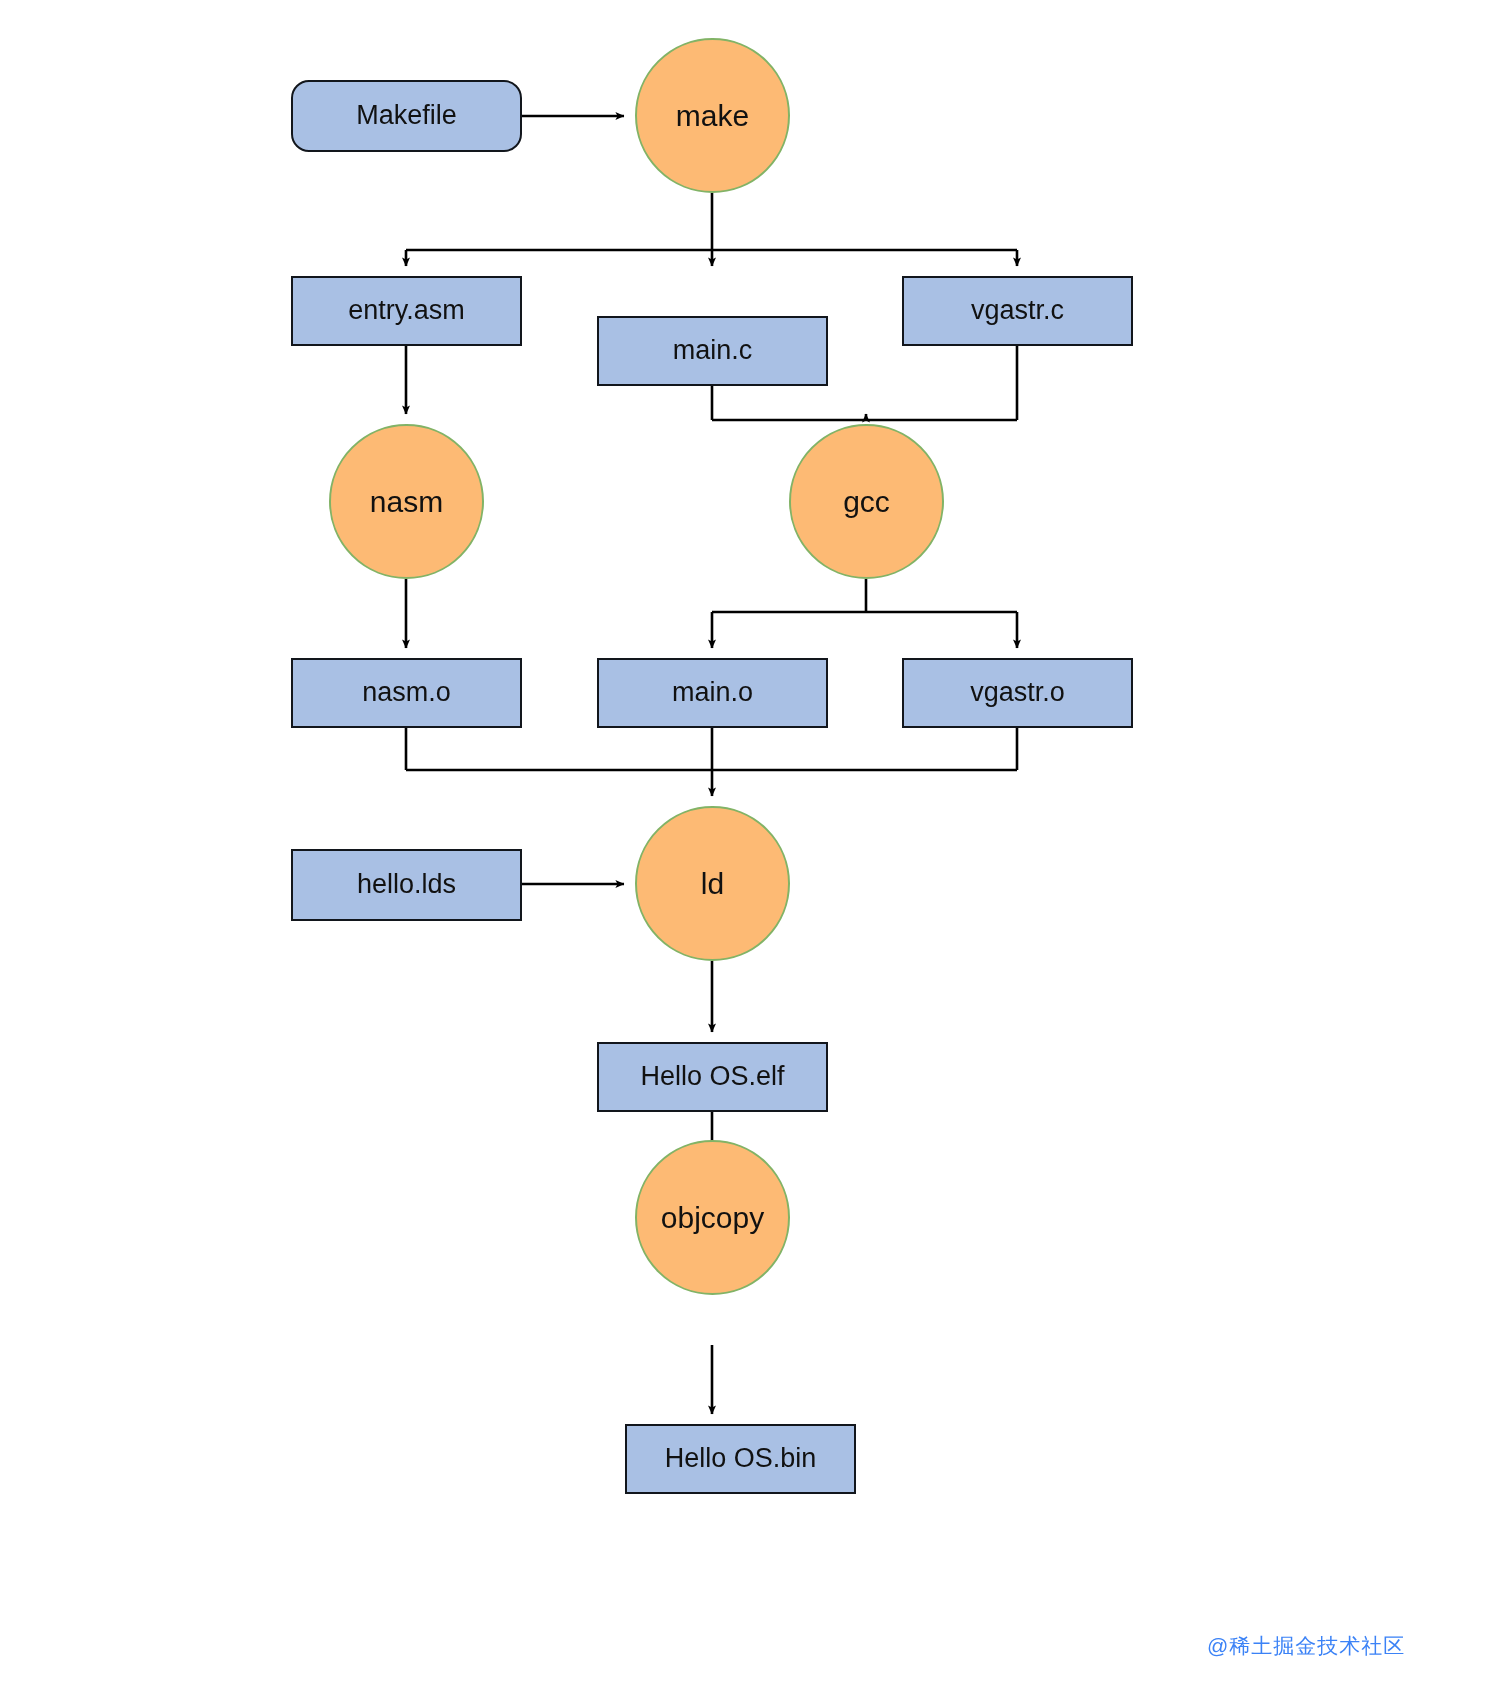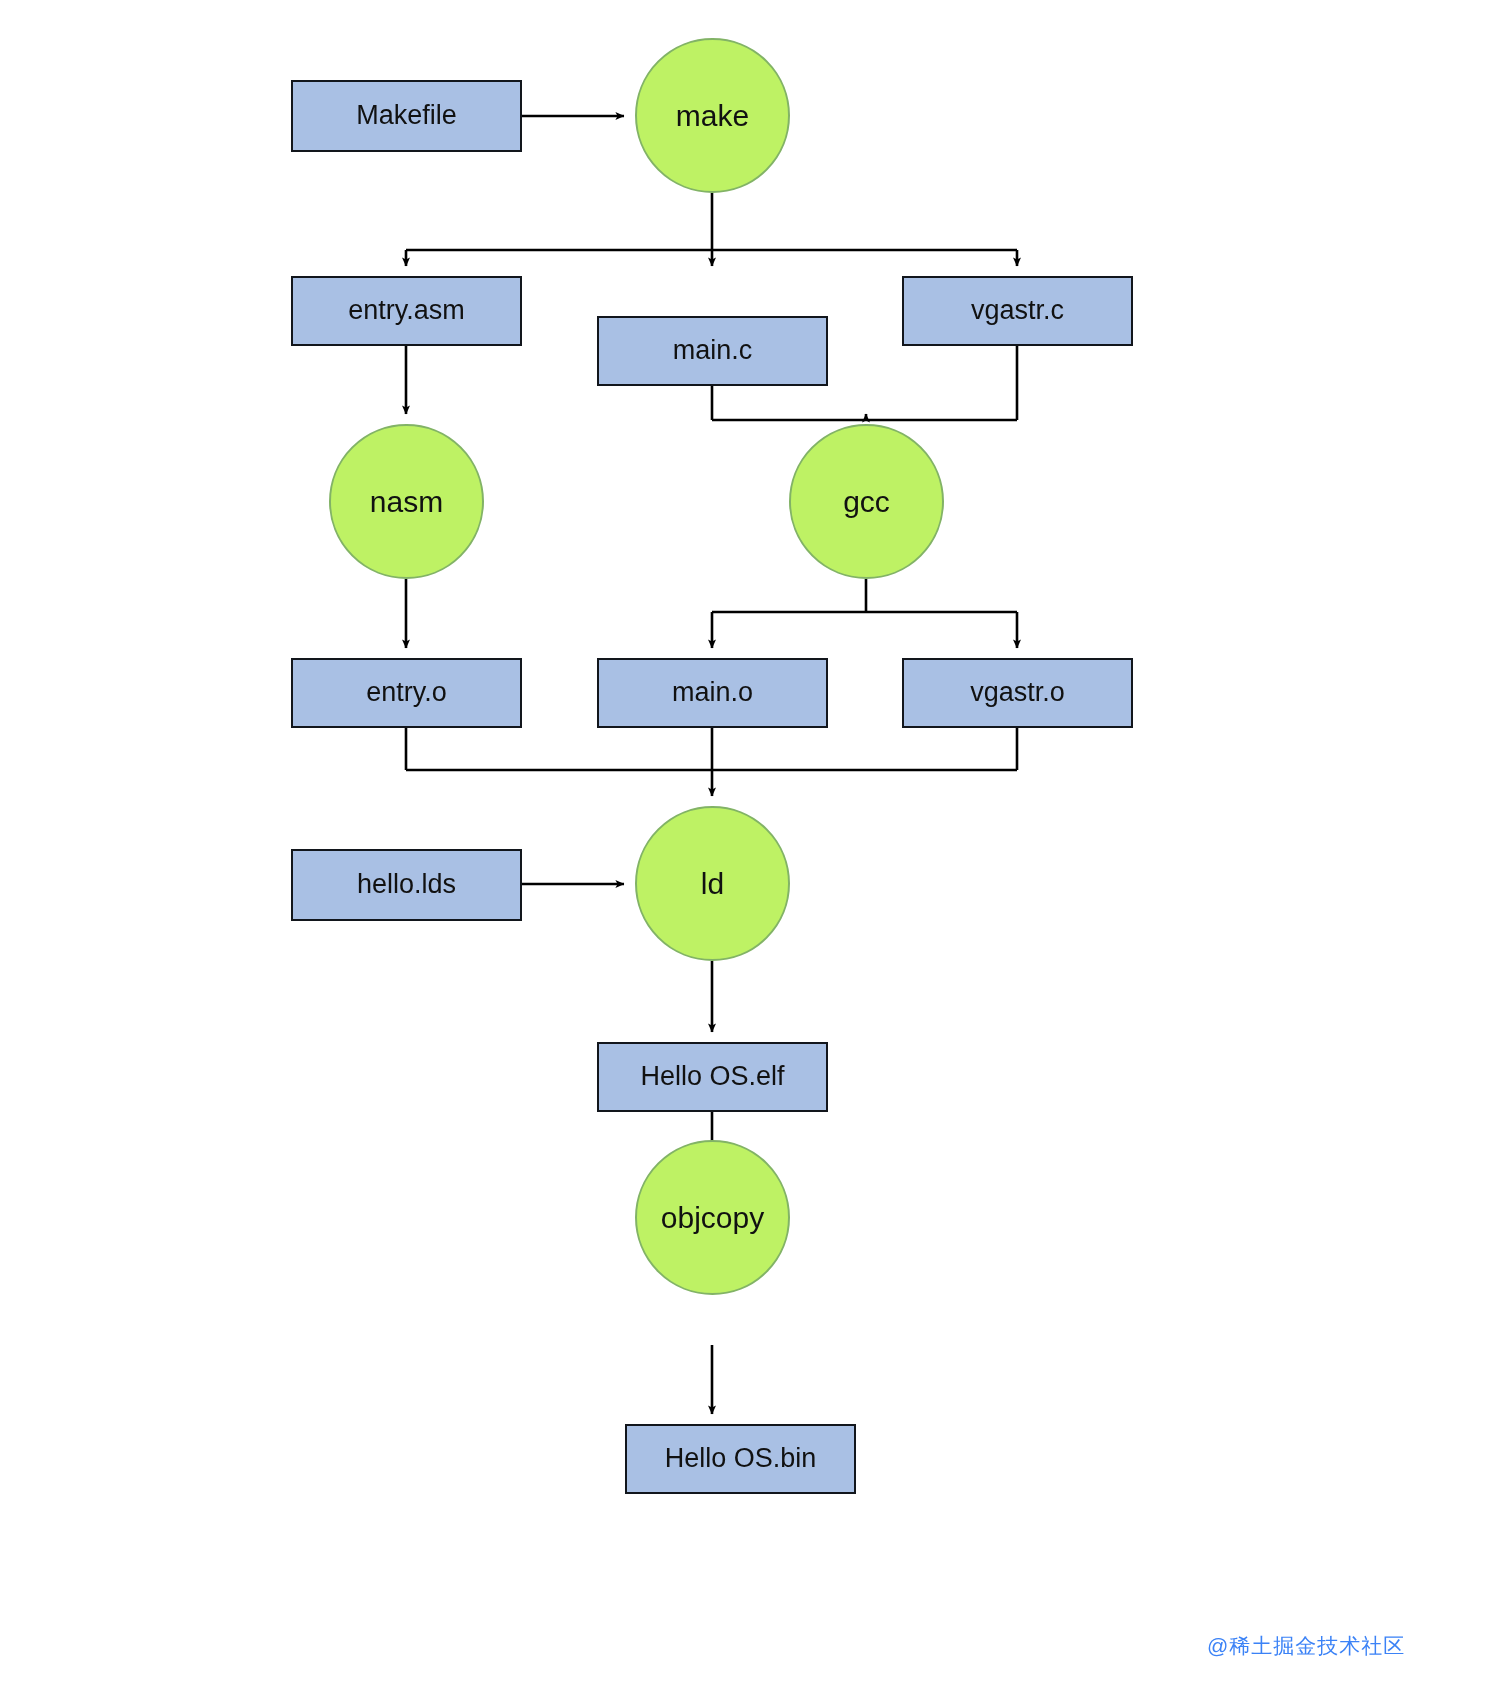--- a/index.html
+++ b/index.html
@@ -34,21 +34,21 @@
     text-align: center;
     line-height: 1.1;
     white-space: nowrap;
   }
   .node.box {
     background: #a9c0e4;
     border: 2px solid #12161c;
     font-size: 27px;
   }
   .node.circle {
-    background: #bef264;
+    background: #fdba74;
     border: 2px solid #82b366;
     border-radius: 50%;
     font-size: 30px;
   }
   .watermark {
     position: absolute;
     color: #3b82f6;
     font-size: 21px;
     letter-spacing: 1px;
     white-space: nowrap;
@@ -100,28 +100,28 @@
       <path d="M522,884 L624,884" marker-end="url(#arrow)"></path>
 
       <path d="M712,961 L712,1032" marker-end="url(#arrow)"></path>
 
       <path d="M712,1112 L712,1180" marker-end="url(#arrow)"></path>
 
       <path d="M712,1345 L712,1414" marker-end="url(#arrow)"></path>
     </g>
   </svg>
 
-  <div class="node box" style="left: 291px; top: 80px; width: 231px; height: 72px;">Makefile</div>
+  <div class="node box" style="left: 291px; top: 80px; width: 231px; height: 72px; border-radius: 18px;">Makefile</div>
   <div class="node circle" style="left: 635px; top: 38px; width: 155px; height: 155px;">make</div>
   <div class="node box" style="left: 291px; top: 276px; width: 231px; height: 70px;">entry.asm</div>
   <div class="node box" style="left: 597px; top: 276px; width: 231px; height: 70px; margin-top: 40px;">main.c</div>
   <div class="node box" style="left: 902px; top: 276px; width: 231px; height: 70px;">vgastr.c</div>
   <div class="node circle" style="left: 329px; top: 424px; width: 155px; height: 155px;">nasm</div>
   <div class="node circle" style="left: 789px; top: 424px; width: 155px; height: 155px;">gcc</div>
-  <div class="node box" style="left: 291px; top: 658px; width: 231px; height: 70px;">entry.o</div>
+  <div class="node box" style="left: 291px; top: 658px; width: 231px; height: 70px;">nasm.o</div>
   <div class="node box" style="left: 597px; top: 658px; width: 231px; height: 70px;">main.o</div>
   <div class="node box" style="left: 902px; top: 658px; width: 231px; height: 70px;">vgastr.o</div>
   <div class="node box" style="left: 291px; top: 849px; width: 231px; height: 72px;">hello.lds</div>
   <div class="node circle" style="left: 635px; top: 806px; width: 155px; height: 155px;">ld</div>
   <div class="node box" style="left: 597px; top: 1042px; width: 231px; height: 70px;">Hello OS.elf</div>
   <div class="node circle" style="left: 635px; top: 1140px; width: 155px; height: 155px;">objcopy</div>
   <div class="node box" style="left: 597px; top: 1424px; width: 231px; height: 70px; margin-left: 28px;">Hello OS.bin</div>
 
   <div class="watermark" style="left: 1207px; top: 1632px;">@稀土掘金技术社区</div>
 

